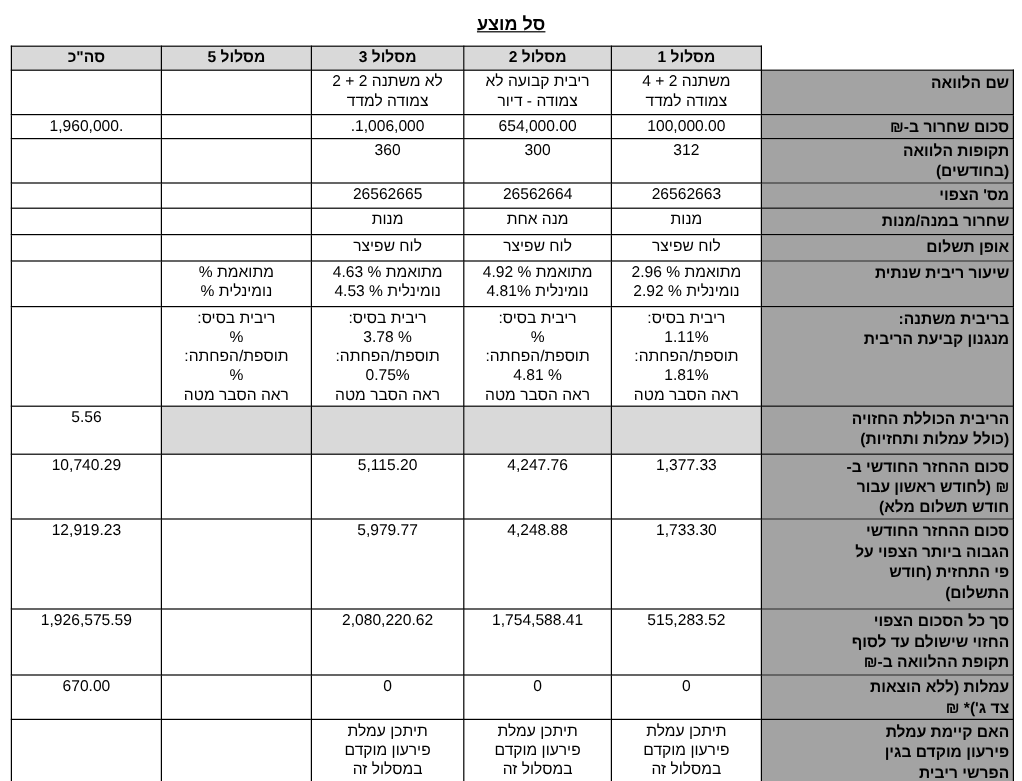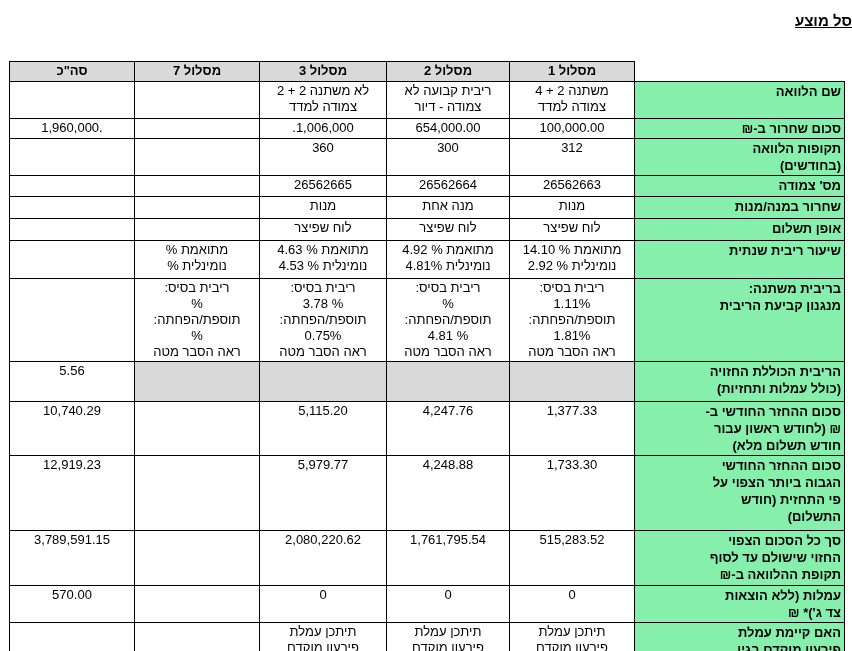--- a/index.html
+++ b/index.html
@@ -2,22 +2,22 @@
 <html lang="he"><head>
 <meta charset="utf-8">
 <style>
   html,body{margin:0;padding:0;background:#ffffff;}
   body{
     width:852px;height:651px;overflow:hidden;
     font-family:"Liberation Sans",sans-serif;color:#000;
     position:relative;
   }
   .title{
-    margin:12px 0 32px 0;
-    text-align:right;
+    margin:12px 0 9px 0;
+    text-align:center;
     font-size:15px;font-weight:bold;
     text-decoration:underline;
   }
   table.loan{
     border-collapse:collapse;
     table-layout:fixed;
     direction:rtl;
     margin:0 8px 0 9px;
     width:835px;
   }
@@ -34,21 +34,21 @@
     font-weight:bold;
     text-align:center;
     height:20px;
     padding:1px 2px;
   }
   table.loan th.corner{
     border:none;
     background:#ffffff;
   }
   td.label{
-    background:#86efac;
+    background:#a3a3a3;
     font-weight:bold;
     text-align:right;
     white-space:pre-line;
     line-height:17px;
     font-size:13.5px;
   }
   td.value{
     text-align:center;
     white-space:pre-line;
     line-height:16px;
@@ -71,21 +71,21 @@
     <col style="width:127px">
     <col style="width:125px">
     <col style="width:125px">
   </colgroup>
   <thead>
     <tr>
       <th class="corner"></th>
       <th>מסלול 1</th>
       <th>מסלול 2</th>
       <th>מסלול 3</th>
-      <th>מסלול 7</th>
+      <th>מסלול 5</th>
       <th>סה"כ</th>
     </tr>
   </thead>
   <tbody>
       <tr style="height: 37px;">
         <td class="label">שם הלוואה</td>
         <td class="value">משתנה 2 + 4
 צמודה למדד</td>
         <td class="value">ריבית קבועה לא
 צמודה - דיור</td>
@@ -105,21 +105,21 @@
       <tr style="height: 37px;">
         <td class="label">תקופות הלוואה
 (בחודשים)</td>
         <td class="value">312</td>
         <td class="value">300</td>
         <td class="value">360</td>
         <td class="value"></td>
         <td class="value"></td>
       </tr>
       <tr style="height: 21px;">
-        <td class="label">מס' צמודה</td>
+        <td class="label">מס' הצפוי</td>
         <td class="value">26562663</td>
         <td class="value">26562664</td>
         <td class="value">26562665</td>
         <td class="value"></td>
         <td class="value"></td>
       </tr>
       <tr style="height: 22px;">
         <td class="label">שחרור במנה/מנות</td>
         <td class="value">מנות</td>
         <td class="value">מנה אחת</td>
@@ -130,21 +130,21 @@
       <tr style="height: 22px;">
         <td class="label">אופן תשלום</td>
         <td class="value">לוח שפיצר</td>
         <td class="value">לוח שפיצר</td>
         <td class="value">לוח שפיצר</td>
         <td class="value"></td>
         <td class="value"></td>
       </tr>
       <tr style="height: 38px;">
         <td class="label">שיעור ריבית שנתית</td>
-        <td class="value">מתואמת ‪14.10 %‬
+        <td class="value">מתואמת ‪2.96 %‬
 נומינלית ‪2.92 %‬</td>
         <td class="value">מתואמת ‪4.92 %‬
 נומינלית ‪4.81%‬</td>
         <td class="value">מתואמת ‪4.63 %‬
 נומינלית ‪4.53 %‬</td>
         <td class="value">מתואמת %
 נומינלית %</td>
         <td class="value"></td>
       </tr>
       <tr style="height: 80px;">
@@ -200,33 +200,33 @@
         <td class="value">4,248.88</td>
         <td class="value">5,979.77</td>
         <td class="value"></td>
         <td class="value">12,919.23</td>
       </tr>
       <tr style="height: 55px;">
         <td class="label">סך כל הסכום הצפוי
 החזוי שישולם עד לסוף
 תקופת ההלוואה ב-₪</td>
         <td class="value">515,283.52</td>
-        <td class="value">1,761,795.54</td>
+        <td class="value">1,754,588.41</td>
         <td class="value">2,080,220.62</td>
         <td class="value"></td>
-        <td class="value">3,789,591.15</td>
+        <td class="value">1,926,575.59</td>
       </tr>
       <tr style="height: 35px;">
         <td class="label">עמלות (ללא הוצאות
 צד ג')* ₪</td>
         <td class="value">0</td>
         <td class="value">0</td>
         <td class="value">0</td>
         <td class="value"></td>
-        <td class="value">570.00</td>
+        <td class="value">670.00</td>
       </tr>
       <tr style="height: 50px;">
         <td class="label">האם קיימת עמלת
 פירעון מוקדם בגין
 הפרשי ריבית</td>
         <td class="value">תיתכן עמלת
 פירעון מוקדם
 במסלול זה</td>
         <td class="value">תיתכן עמלת
 פירעון מוקדם

